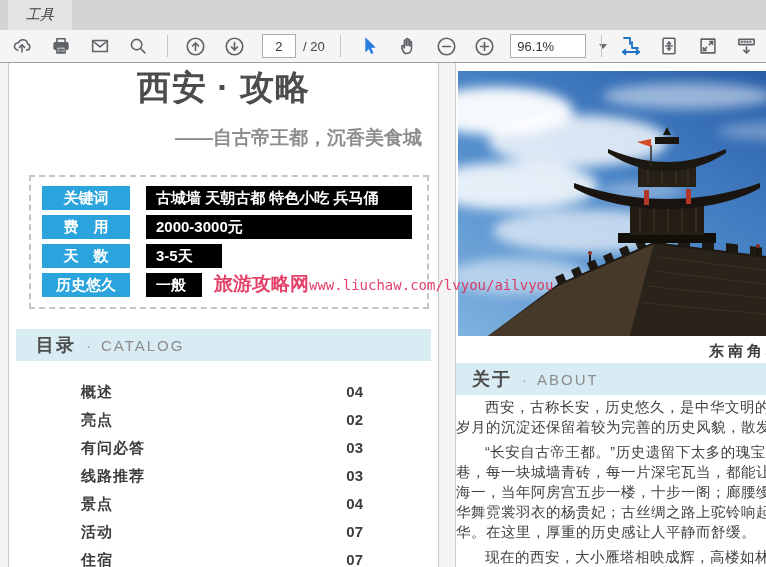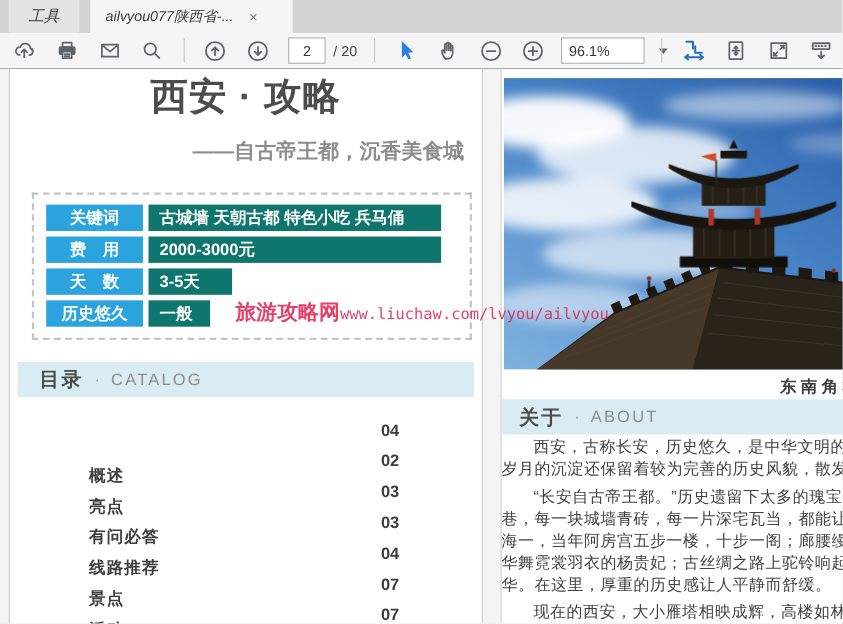--- a/index.html
+++ b/index.html
@@ -36,34 +36,34 @@
 
   
   .doc-title{position:absolute;top:2px;left:0;width:100%;text-align:center;font-size:34px;font-weight:bold;
              color:#4c4c4c;letter-spacing:1px;white-space:nowrap;}
   .doc-subtitle{position:absolute;top:62px;right:16px;font-size:19px;font-weight:bold;color:#8d8d8d;white-space:nowrap;}
   .infobox{position:absolute;left:20px;top:112px;width:400px;height:134px;border:2px dashed #c4c4c4;
            box-sizing:border-box;padding:9px 0 0 11px;}
   .irow{display:flex;margin-bottom:5px;height:24px;}
   .ilabel{width:88px;background:#2ba4de;color:#fff;font-weight:bold;font-size:15px;
           display:flex;align-items:center;justify-content:center;white-space:nowrap;}
-  .ival{margin-left:5px;background:#0f766e;color:#fff;font-weight:bold;font-size:15px;
+  .ival{margin-left:16px;background:#000000;color:#fff;font-weight:bold;font-size:15px;
         display:flex;align-items:center;padding:0 10px;white-space:nowrap;overflow:hidden;}
   .irow.r0 .ival,.irow.r1 .ival{width:246px;}
   .irow.r2 .ival{width:56px;}
   .irow.r3 .ival{width:36px;}
 
   .hbar{height:32px;background:#d9ecf3;display:flex;align-items:center;box-sizing:border-box;}
   .hbar .zh{font-size:18px;font-weight:bold;color:#4c4c4c;letter-spacing:2px;white-space:nowrap;}
   .hbar .sep{margin:0 10px;color:#9a9a9a;font-size:15px;}
   .hbar .en{font-size:15px;color:#8d8d8d;letter-spacing:2px;white-space:nowrap;}
   .catalog-bar{position:absolute;left:7px;top:266px;width:415px;padding-left:20px;}
   .catalog-list{position:absolute;left:0;top:316px;width:100%;}
   .citem{position:relative;height:28px;}
-  .cname{position:absolute;left:72px;top:4px;font-size:15px;font-weight:bold;color:#3d3d3d;letter-spacing:1px;white-space:nowrap;margin-top:40px;}
+  .cname{position:absolute;left:72px;top:4px;font-size:15px;font-weight:bold;color:#3d3d3d;letter-spacing:1px;white-space:nowrap;}
   .cnum{position:absolute;left:310px;top:4px;width:44px;text-align:right;font-size:15px;font-weight:bold;color:#3d3d3d;}
 
   
   .watermark{position:absolute;left:214px;top:208px;z-index:5;white-space:nowrap;color:rgba(222,32,80,0.85);}
   .wm-zh{font-size:19px;font-weight:bold;font-family:"DejaVu Serif","Liberation Serif",serif;}
   .wm-url{font-size:14px;font-family:"DejaVu Sans Mono","Liberation Mono",monospace;text-align:center;}
 
   
   .photo{position:absolute;left:2px;top:8px;width:436px;height:265px;}
   .photo-caption{position:absolute;left:253px;top:279px;font-size:15px;font-weight:bold;color:#3d3d3d;
@@ -75,24 +75,20 @@
   .ind{text-indent:29px;}
 </style>
 </head>
 <body>
 
 <div class="app">
 
   <div class="tabbar">
     <div class="tab tools">
       <span>工具</span>
-    </div>
-    <div class="tab doc">
-      <span>ailvyou077陕西省-...</span>
-      <span class="close">×</span>
     </div>
   </div>
 
   <div class="toolbar">
     <button class="tbtn" style="margin-left:8px">
       <svg width="22" height="22" viewBox="0 0 24 24" class="stroke-ic">
         <path d="M7.5,16.5 a4,4 0 1 1 0.6,-8 a5.2,5.2 0 0 1 10,1 a3.6,3.6 0 0 1 -1,7"></path>
         <path d="M12,18.5 V11"></path>
           <path d="M9.2,13.5 L12,10.7 L14.8,13.5"></path>
       </svg>

